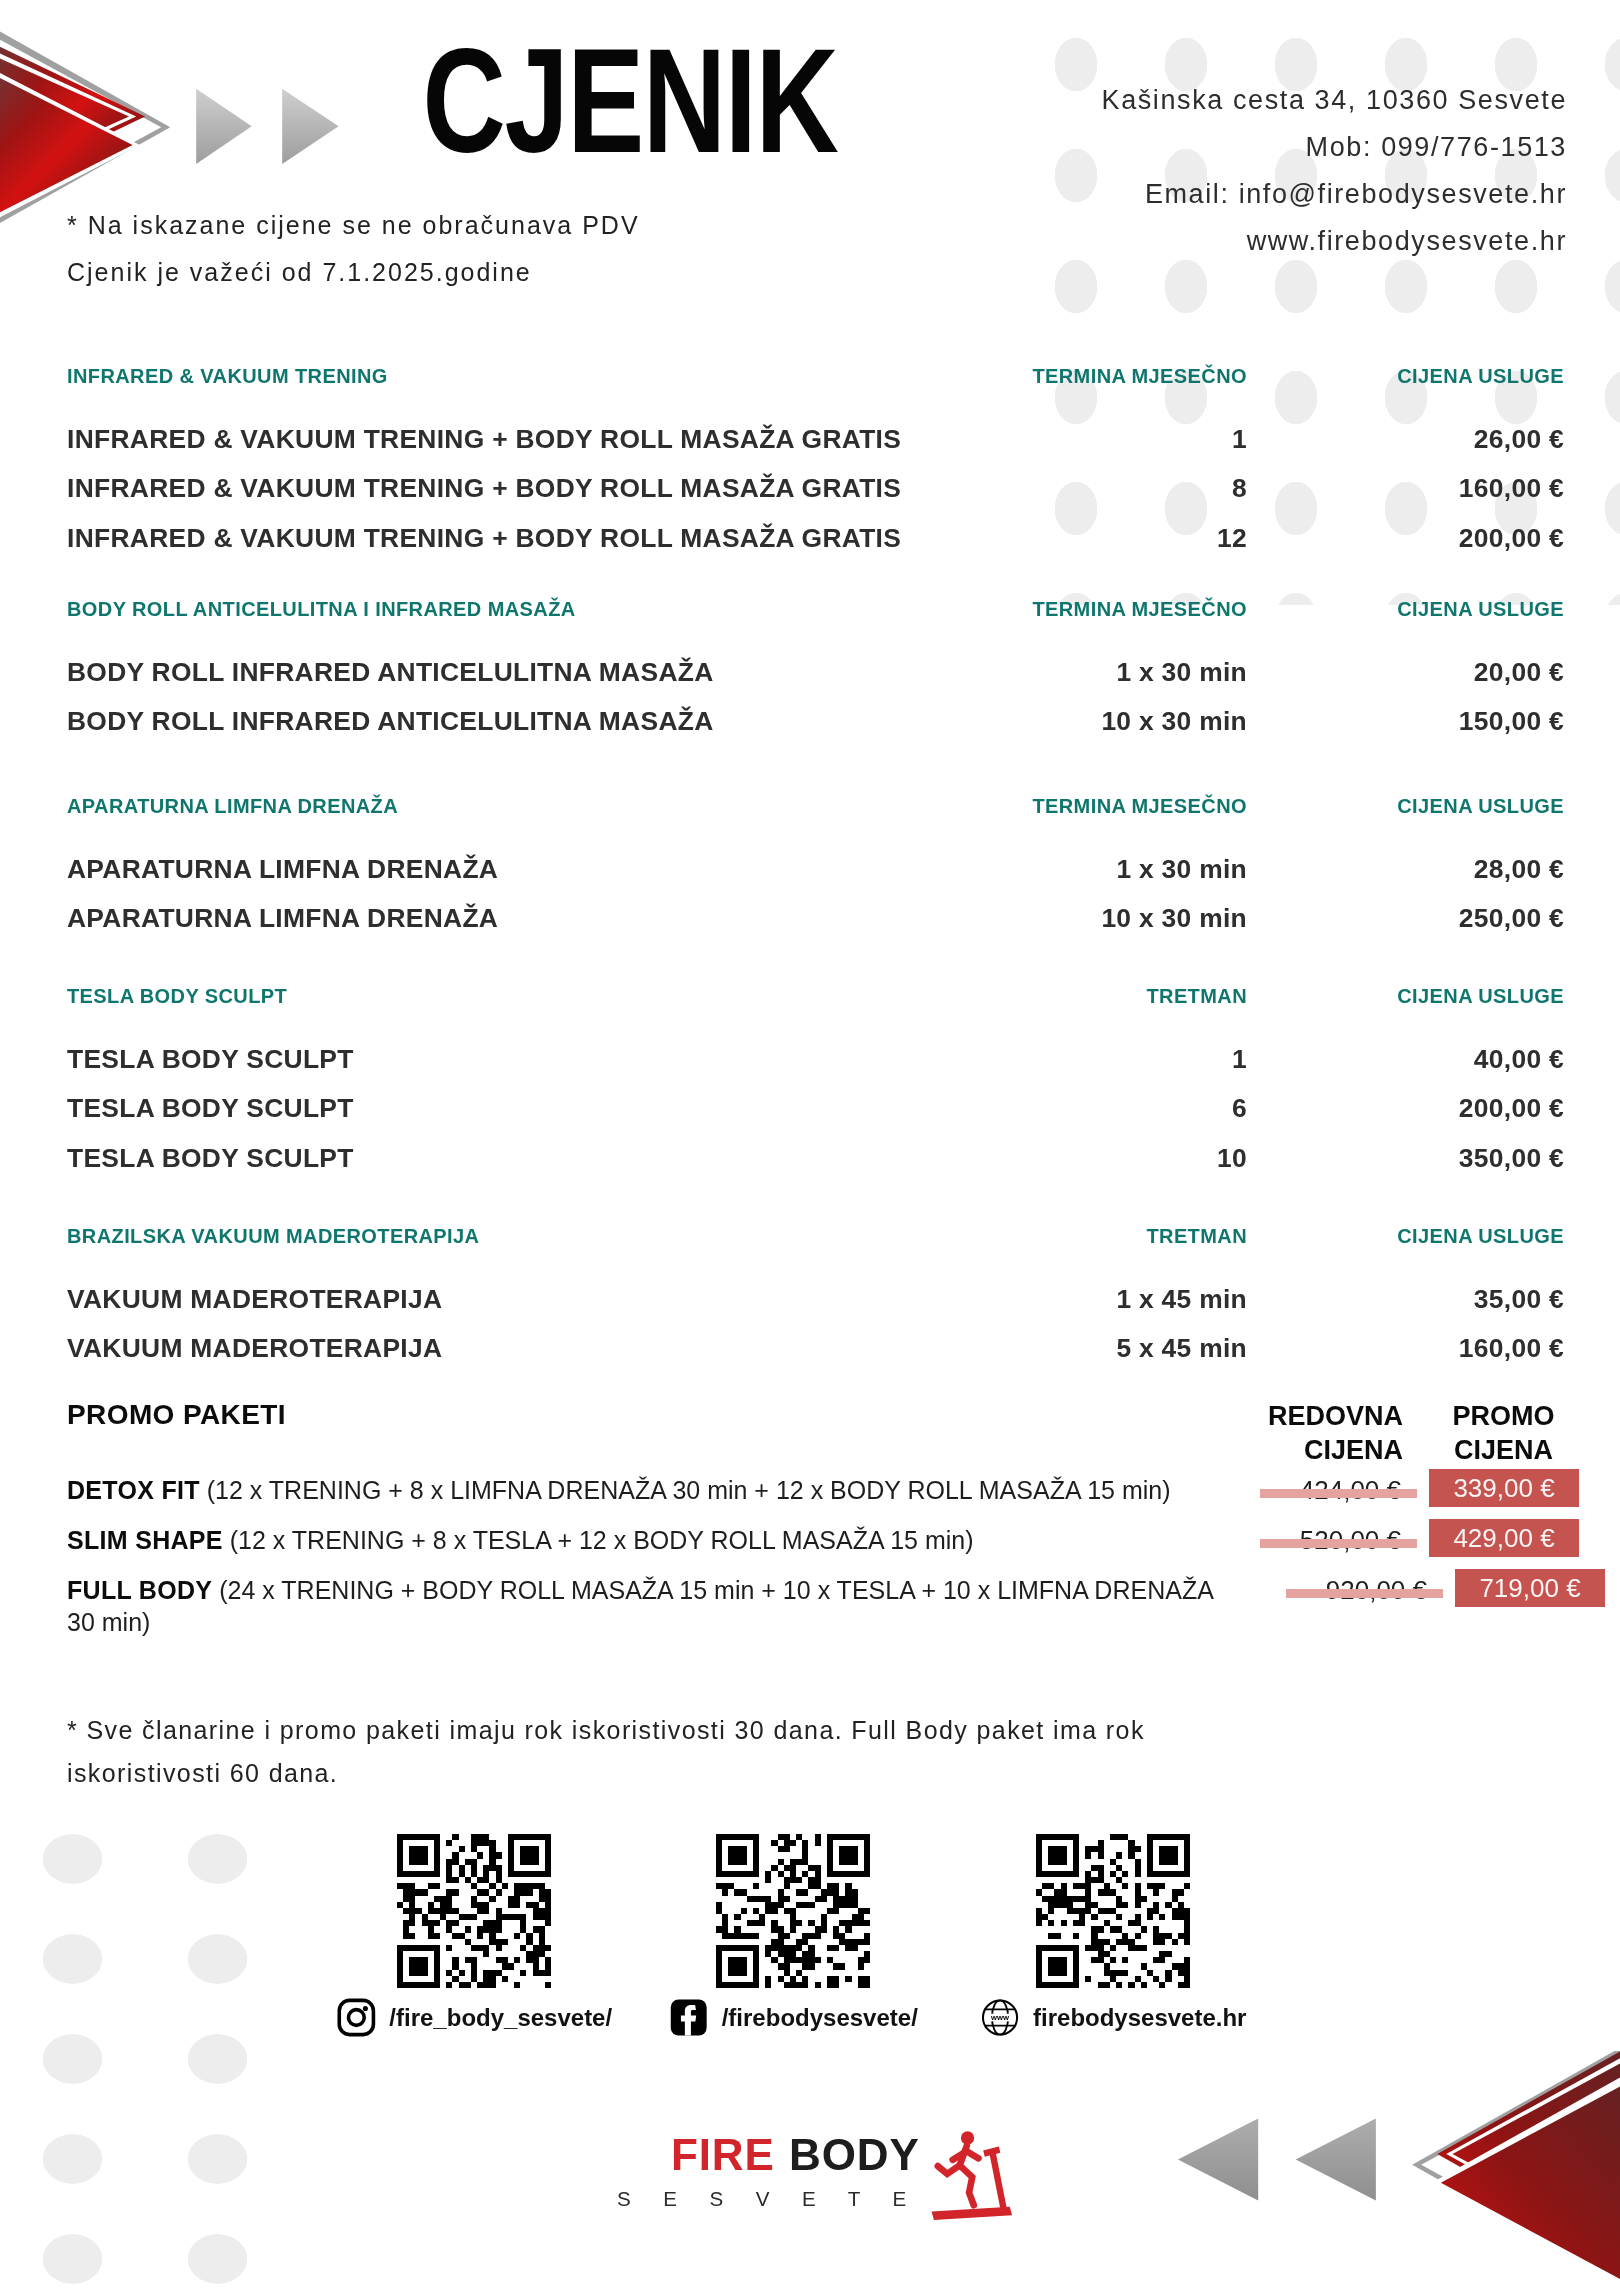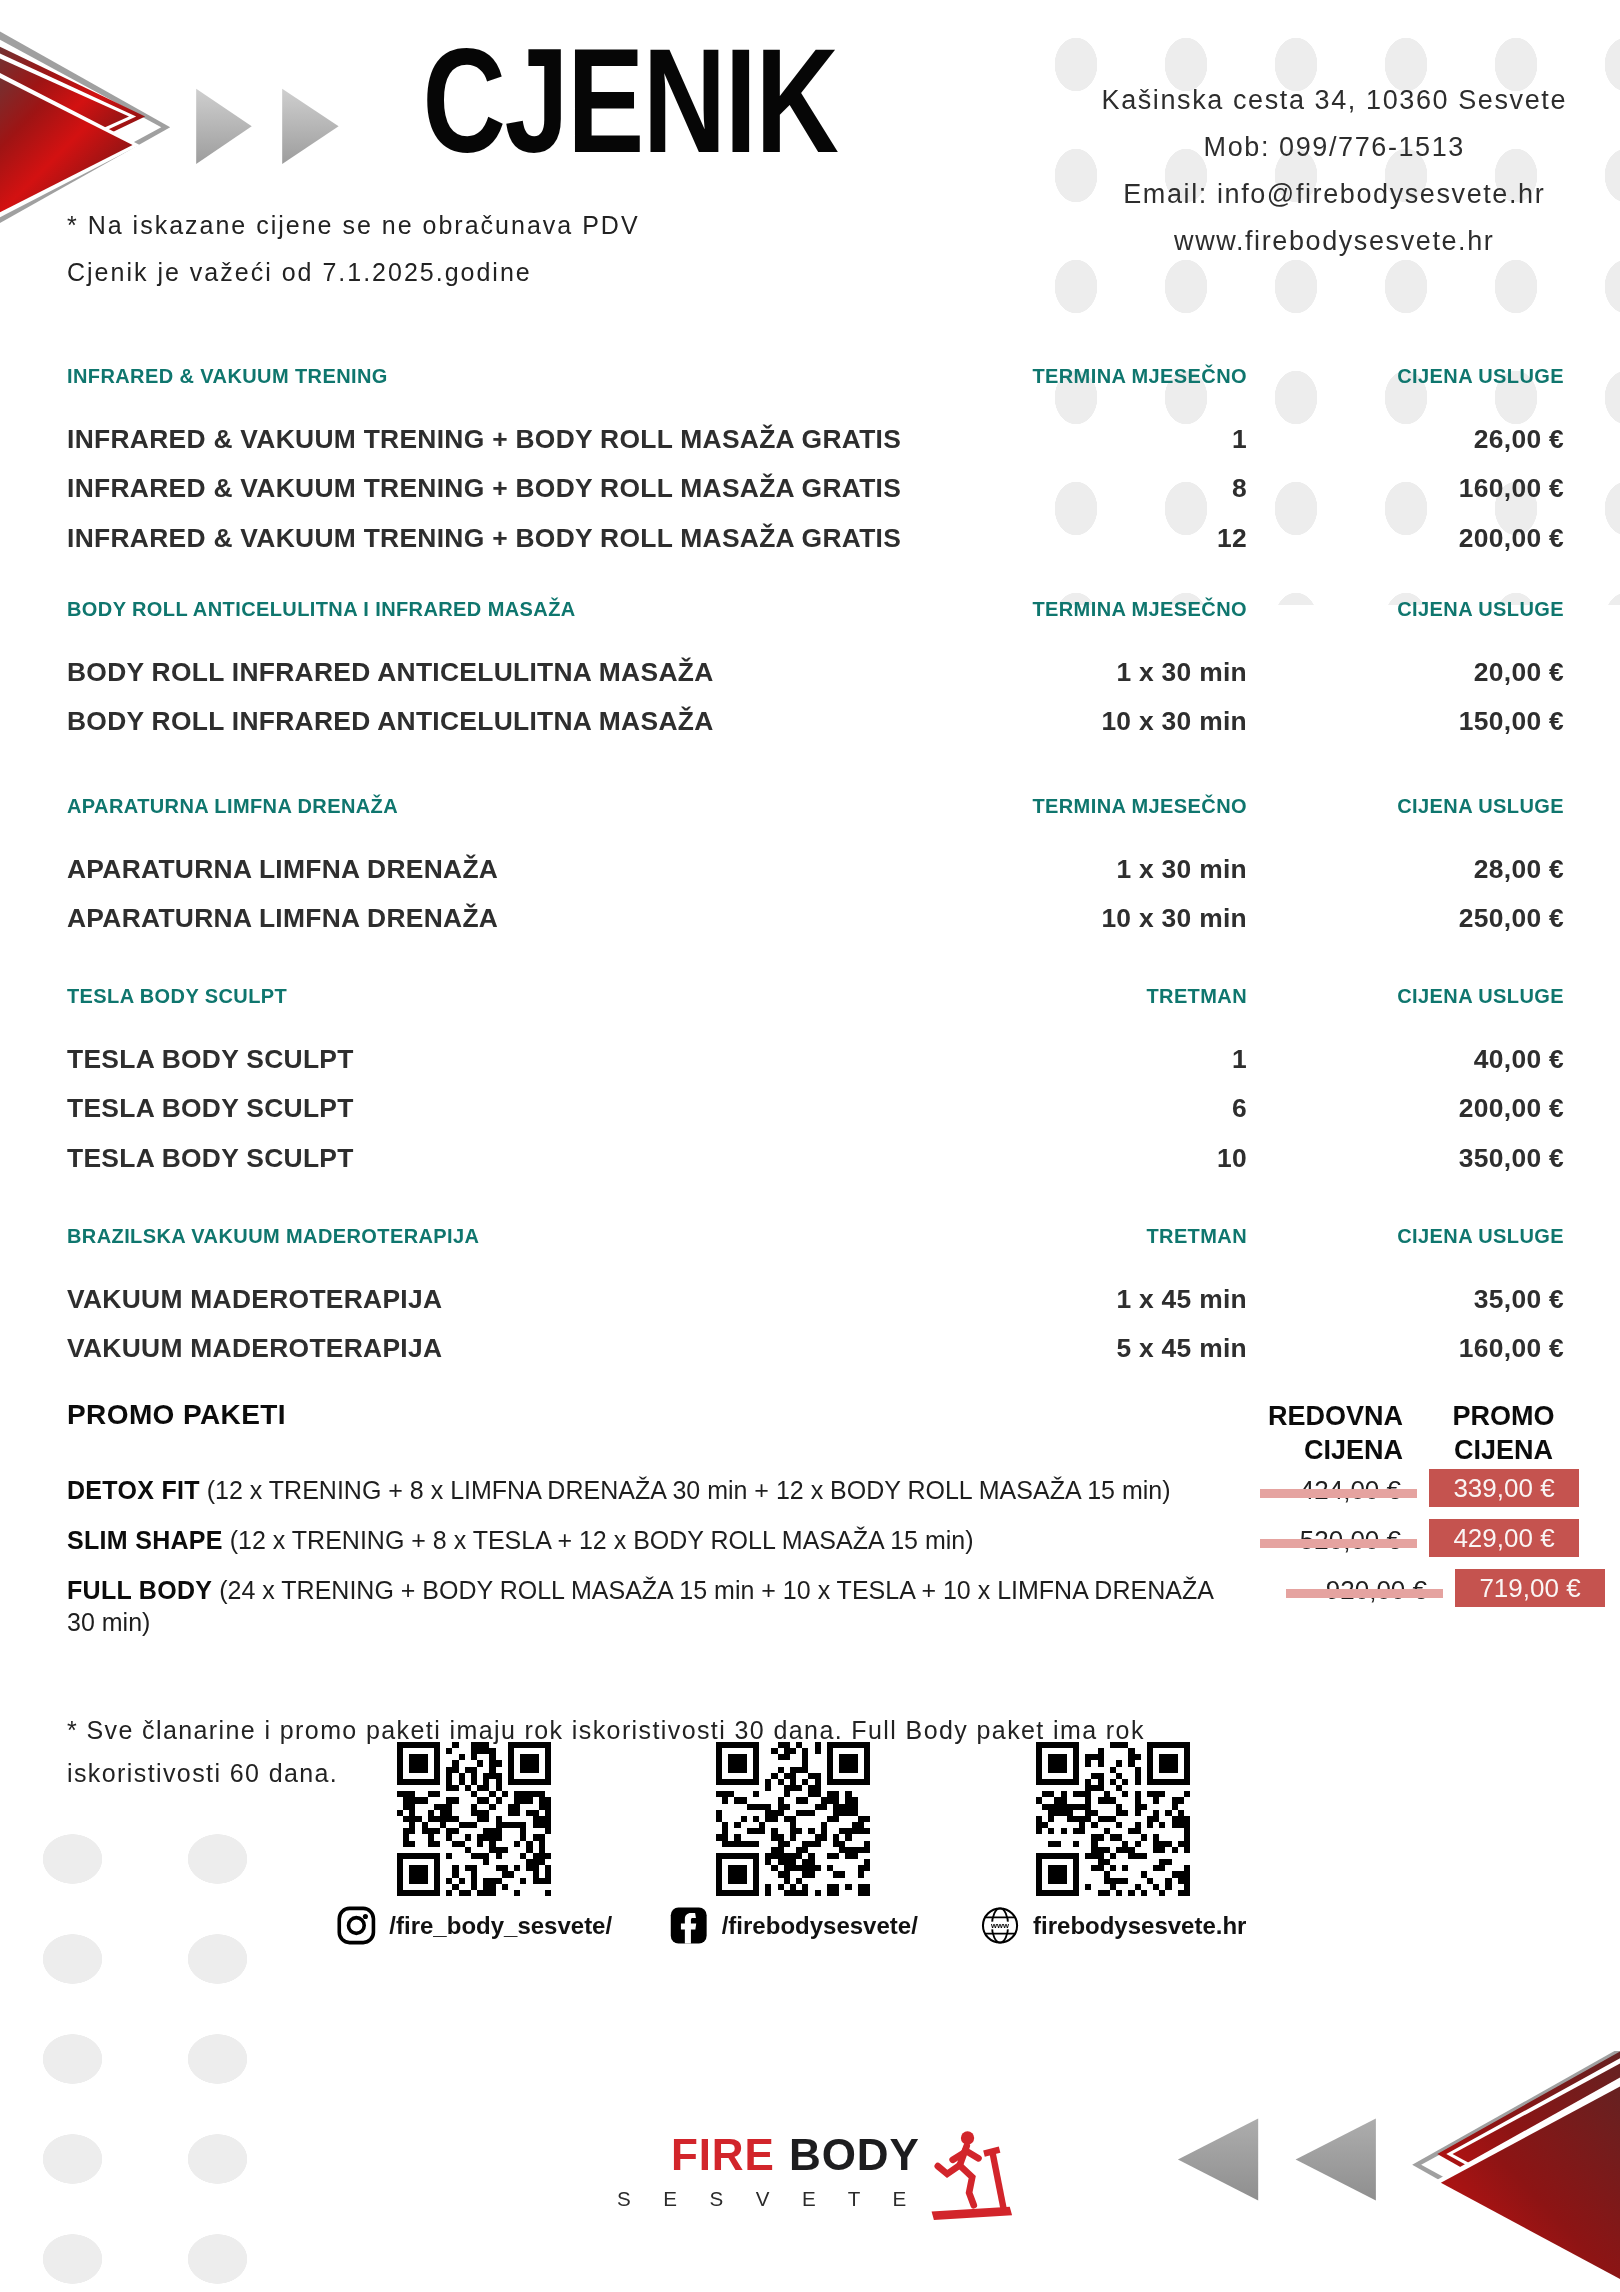--- a/index.html
+++ b/index.html
@@ -22,21 +22,21 @@
   .dots-bl{left:0px;top:1809px;width:287px;height:484px;
     background-image:radial-gradient(30px 25px at 50% 50%, #ededed 98%, transparent 100%);
     background-size:145px 100px;}
   
   .title{
     position:absolute;left:630px;top:27px;white-space:nowrap;
     transform:translateX(-50%) scaleX(0.78);
     font-size:148px;line-height:148px;font-weight:bold;letter-spacing:-1.8px;color:#060606;
   }
   .contact{
-    position:absolute;right:53px;top:77px;text-align:center;
+    position:absolute;right:53px;top:77px;text-align:right;
     font-size:27px;line-height:47px;letter-spacing:1.6px;color:#2d2d2d;
   }
   .top-notes{
     position:absolute;left:67px;top:202px;
     font-size:25px;line-height:47px;letter-spacing:2px;color:#222;
   }
   
   .section{position:absolute;left:0;width:100%;height:0;}
   .sec-row{position:absolute;left:0;width:100%;height:38px;}
   .sec-row span{position:absolute;white-space:nowrap;}
@@ -61,21 +61,21 @@
   .badge{
     position:absolute;right:41px;top:0;width:150px;height:38px;
     background:var(--badge-bg);color:var(--badge-text);
     font-size:26px;line-height:38px;text-align:center;white-space:nowrap;
   }
   .bottom-note{
     position:absolute;left:67px;top:1709px;width:1236px;
     font-size:25px;line-height:43px;letter-spacing:1.4px;color:#222;
   }
   
-  .qr-col{position:absolute;top:1742px;width:154px;}
+  .qr-col{position:absolute;top:1834px;width:154px;}
   .qr-box{width:154px;height:154px;}
   .qr-box svg{width:154px;height:154px;display:block;}
   .social{
     position:absolute;top:163px;left:50%;transform:translateX(-50%);
     display:flex;align-items:center;gap:12.5px;width:max-content;
   }
   .social .icon{width:41px;height:41px;flex:0 0 auto;}
   .social .icon svg{width:41px;height:41px;display:block;}
   .social .label{font-size:24px;font-weight:bold;color:#111;white-space:nowrap;}
   

